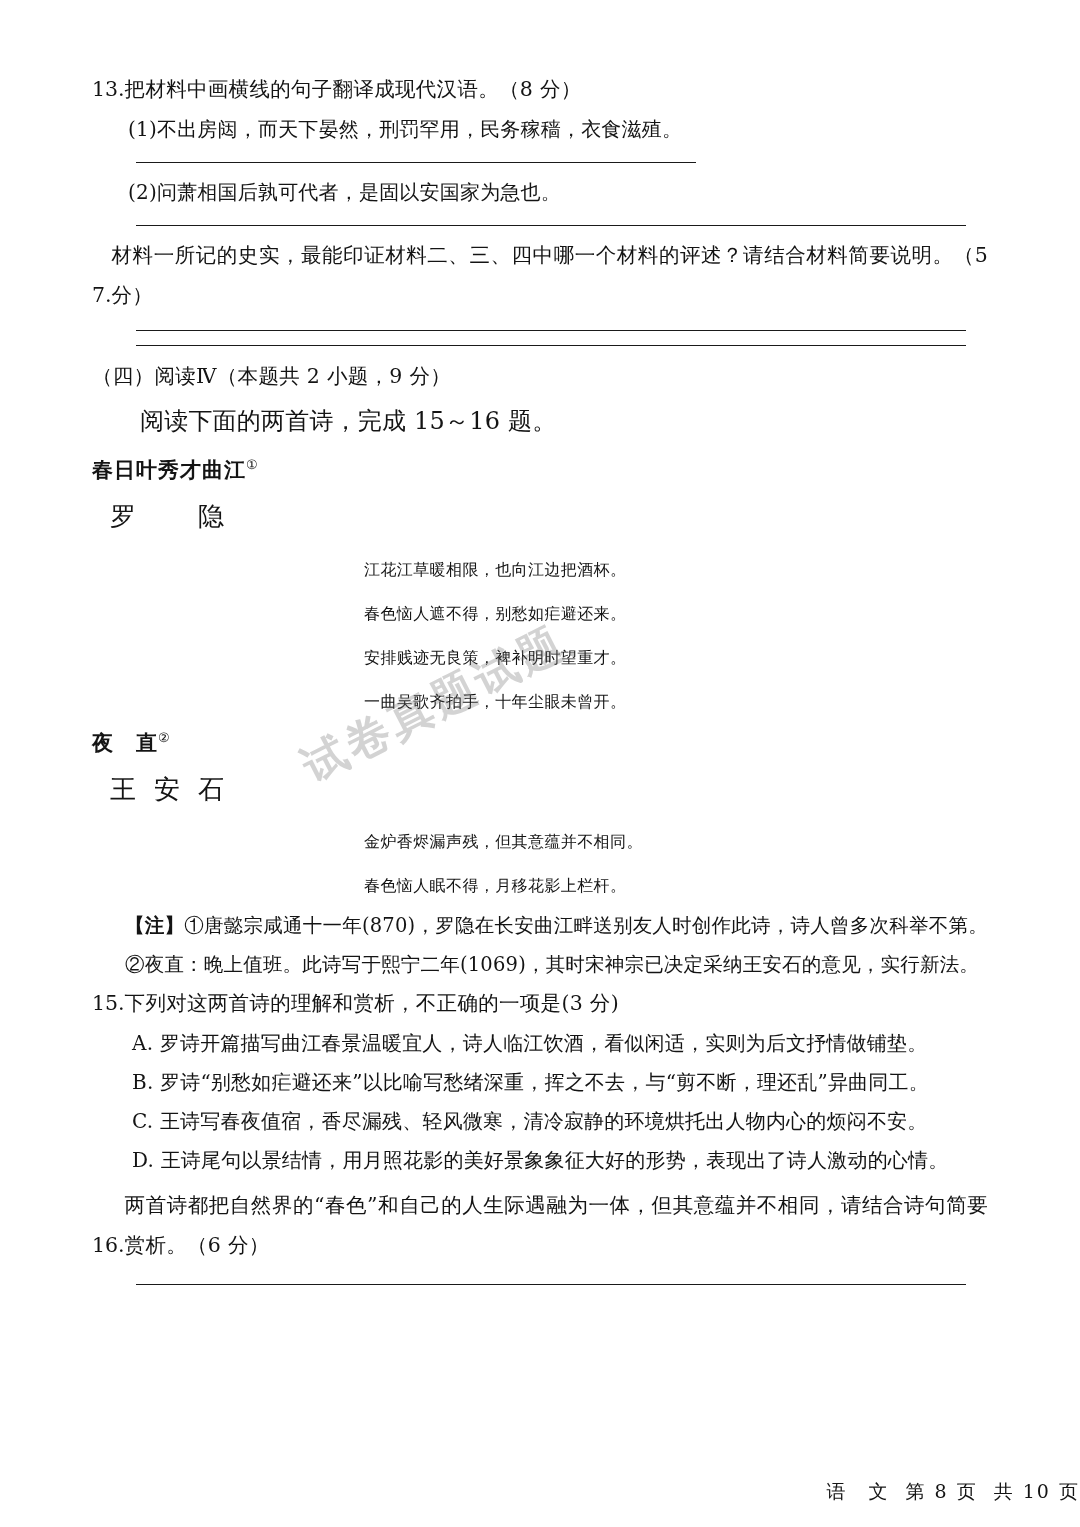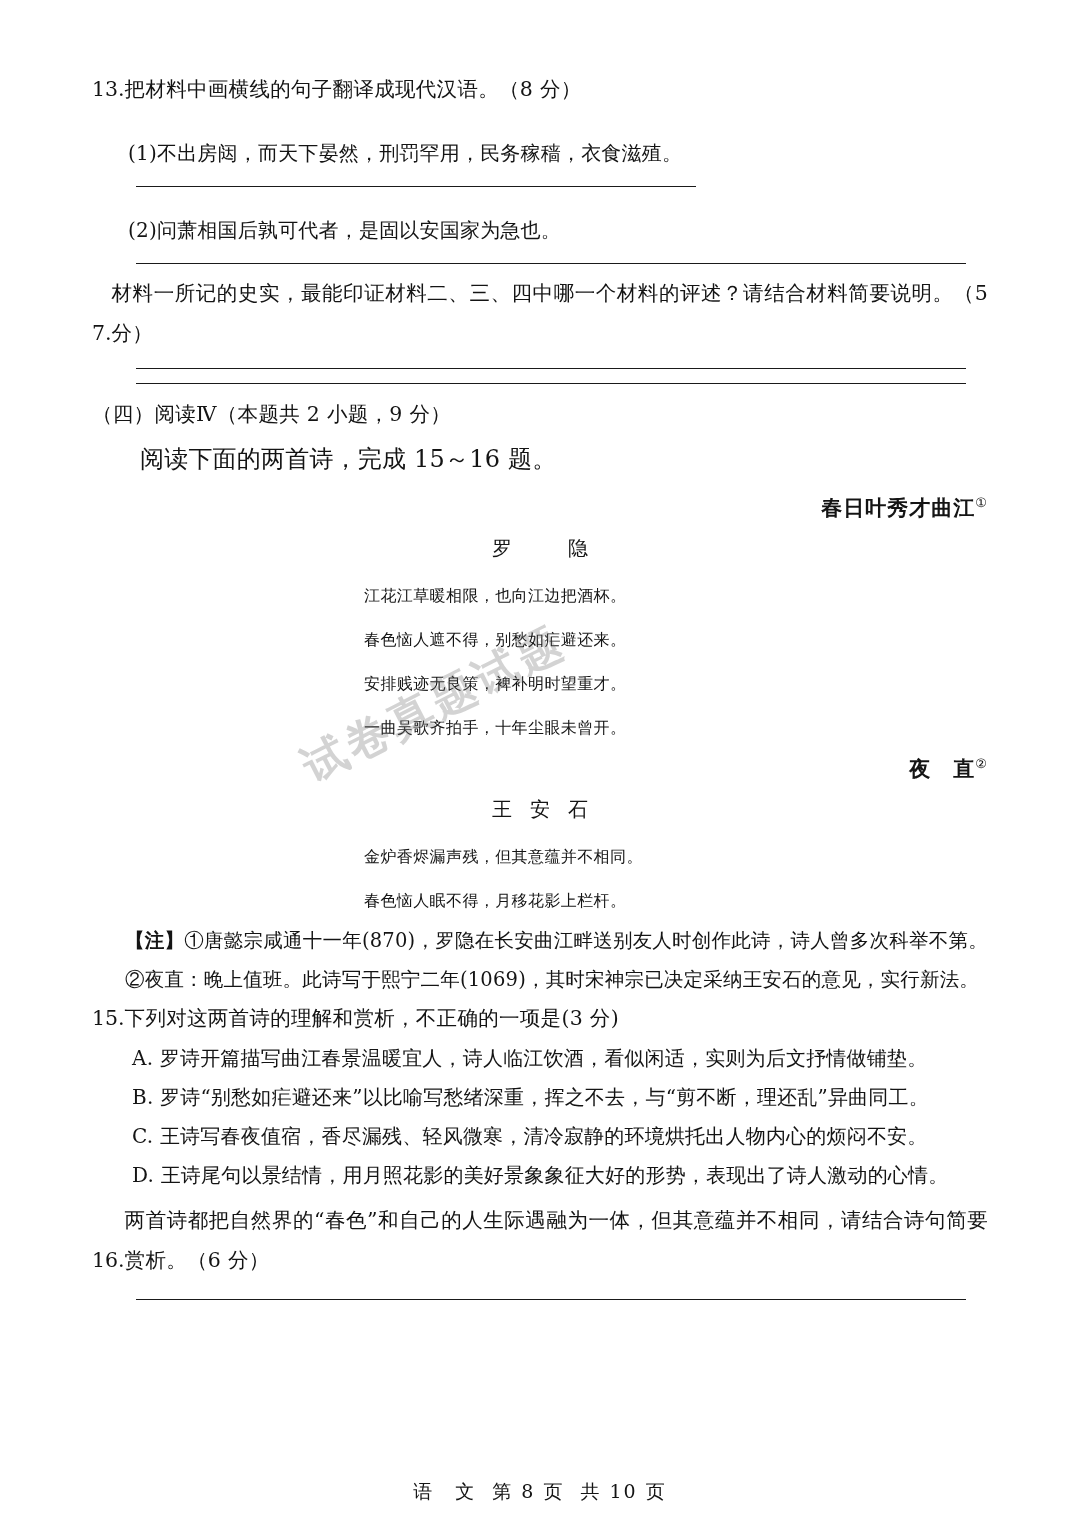--- a/index.html
+++ b/index.html
@@ -40,21 +40,20 @@
     font-size: 20.5px;
     line-height: 1.95;
     letter-spacing: 0.3px;
     text-align: justify;
   }
   .sub-item {
     font-size: 20px;
     line-height: 1.9;
     padding-left: 36px;
     letter-spacing: 0.2px;
-    margin-top: 24px;
   }
   .answer-rule {
     border-bottom: 1.6px solid #1a1a1a;
     margin: 14px 0 10px 44px;
   }
   .rule-w1 { width: 560px; }
   .rule-full { width: 830px; }
   .rule-full2 { width: 830px; }
 
   .section-head {
@@ -66,33 +65,33 @@
   .lead-line {
     font-size: 24px;
     line-height: 2.0;
     text-indent: 2em;
     letter-spacing: 0.2px;
   }
   .poem {
     margin-top: 4px;
   }
   .poem-title {
-    text-align: right;
+    text-align: left;
     font-size: 21px;
     font-weight: bold;
     line-height: 2.0;
     letter-spacing: 1px;
   }
   .poem-title sup {
     font-weight: normal;
     font-size: 13px;
   }
   .poem-author {
-    text-align: center;
-    font-size: 20px;
+    text-align: left;
+    font-size: 26px;
     line-height: 1.95;
     letter-spacing: 18px;
     text-indent: 18px;
   }
   .poem-line {
     font-size: 16px;
     line-height: 2.0;
     padding-left: 272px;
     letter-spacing: 0.4px;
     margin-top: 12px;
@@ -111,21 +110,21 @@
     line-height: 1.95;
     padding-left: 40px;
     text-align: justify;
     letter-spacing: 0.2px;
   }
   .footer {
     position: absolute;
     left: 0;
     right: 0;
     bottom: 22px;
-    text-align: center;
+    text-align: right;
     font-size: 19px;
     letter-spacing: 2px;
     margin-top: 29px;
   }
   .footer .sp { display: inline-block; width: 16px; }
   .watermark {
     position: absolute;
     left: 290px;
     top: 675px;
     font-size: 44px;

